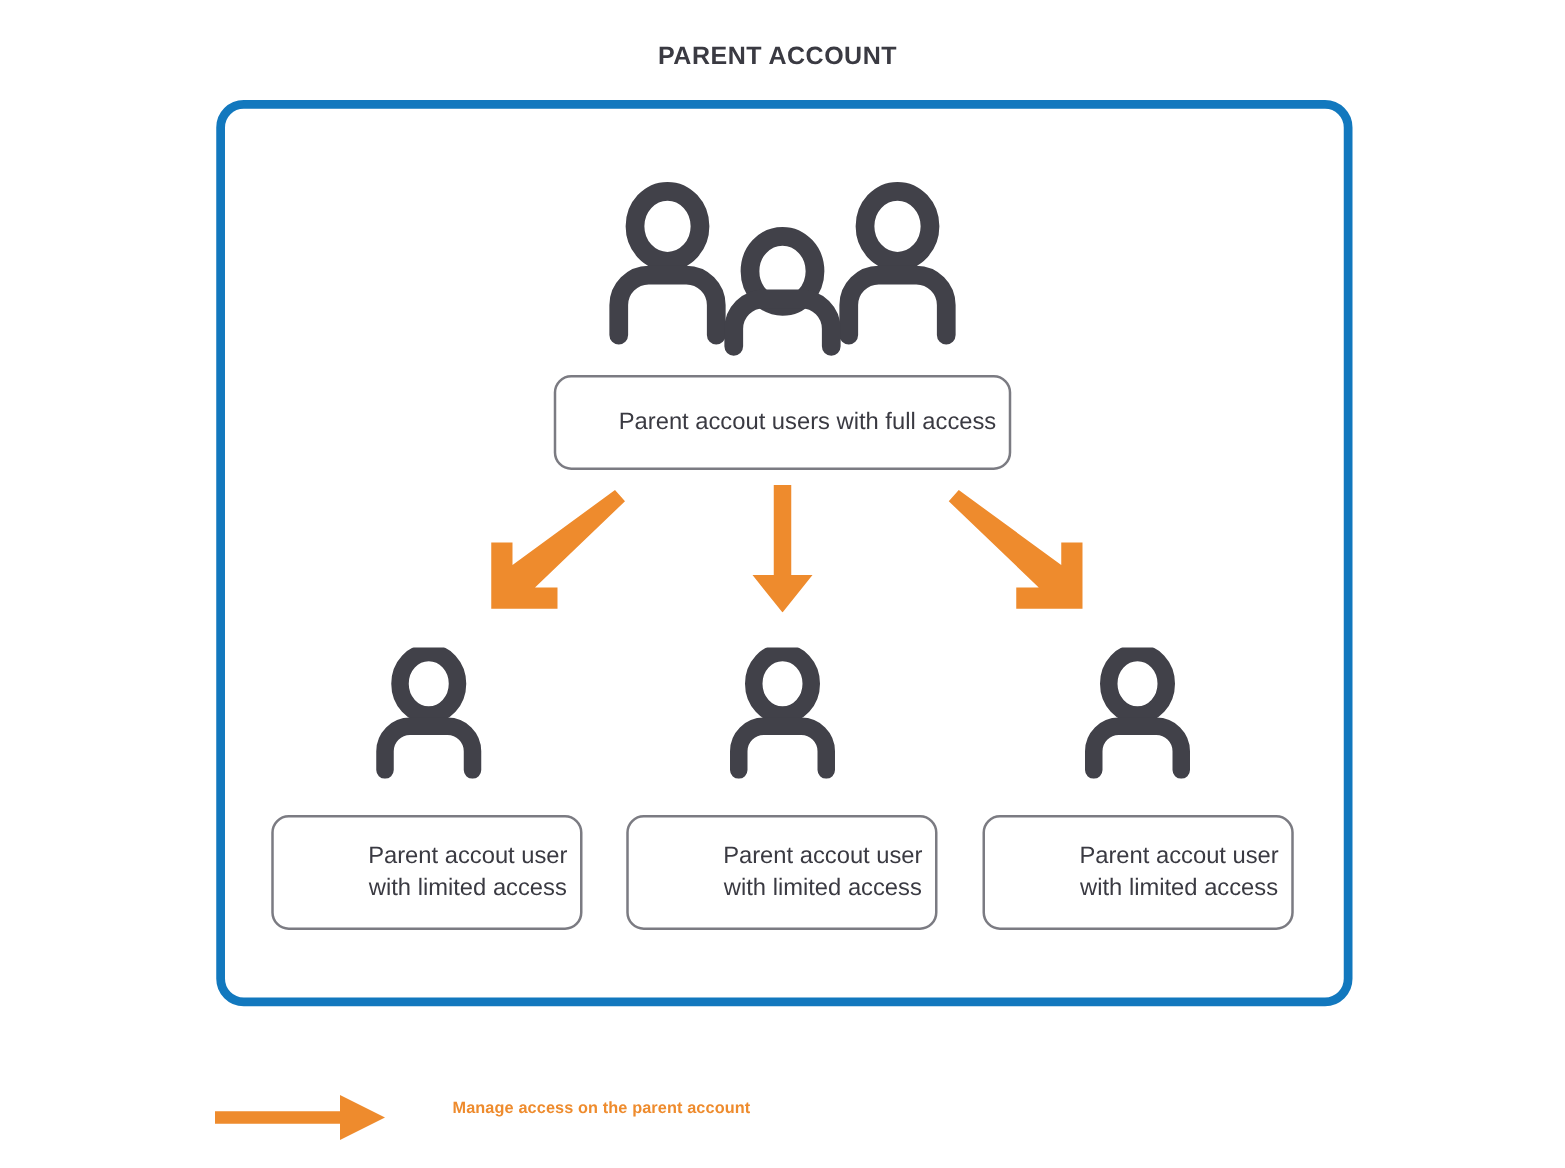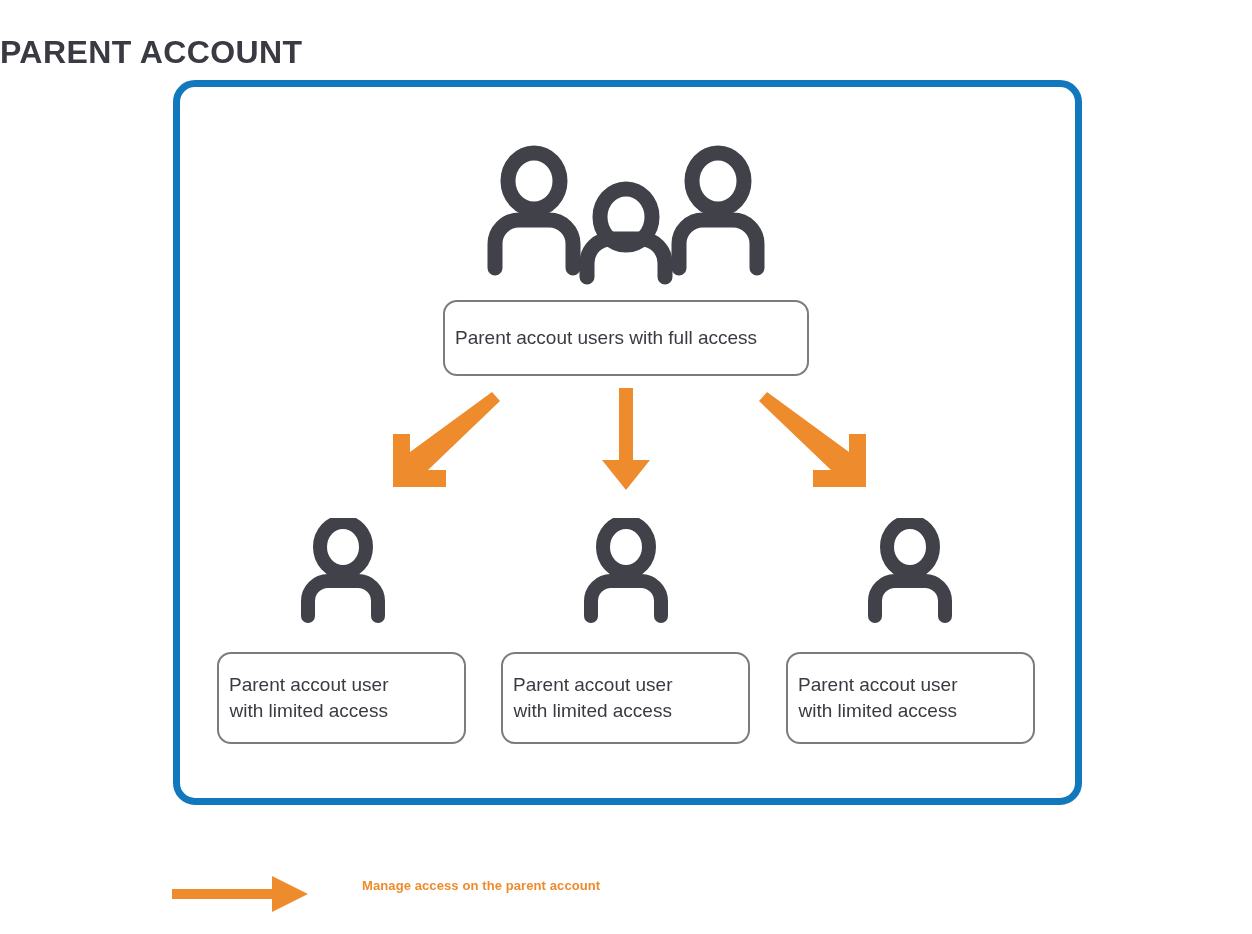--- a/index.html
+++ b/index.html
@@ -20,22 +20,22 @@
     position: absolute;
     inset: 0;
   }
 
   
   .page-title {
     position: absolute;
     left: 0;
     top: 34px;
     width: 1244px;
-    text-align: left;
-    font-size: 32px;
+    text-align: center;
+    font-size: 20px;
     font-weight: bold;
     letter-spacing: 0.4px;
     color: #3a3a42;
   }
 
   
   .account-frame {
     position: absolute;
     left: 173px;
     top: 80px;
@@ -61,21 +61,21 @@
 
   
   .label-box {
     position: absolute;
     box-sizing: border-box;
     border: 2px solid #7b7b82;
     border-radius: 14px;
     background: #ffffff;
     display: flex;
     align-items: center;
-    justify-content: flex-start;
+    justify-content: flex-end;
     text-align: center;
     color: #3a3a42;
     font-size: 19px;
     line-height: 26px;
   }
   .box-full-access {
     left: 443px;
     top: 300px;
     width: 366px;
     height: 76px;

